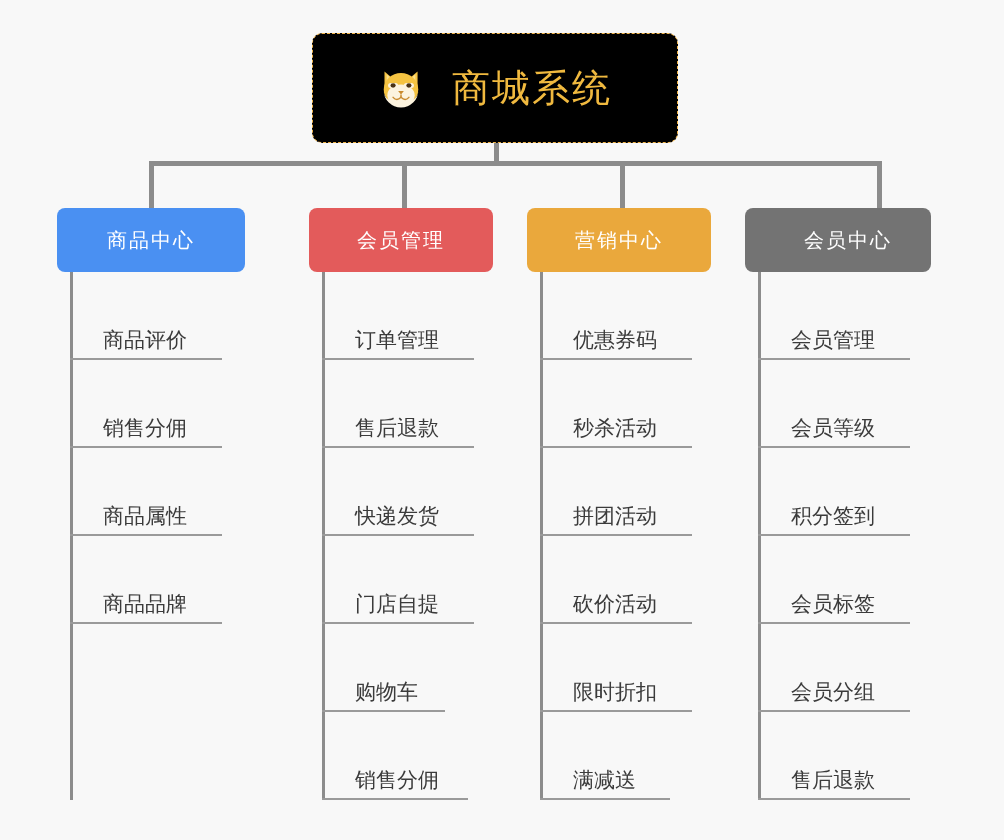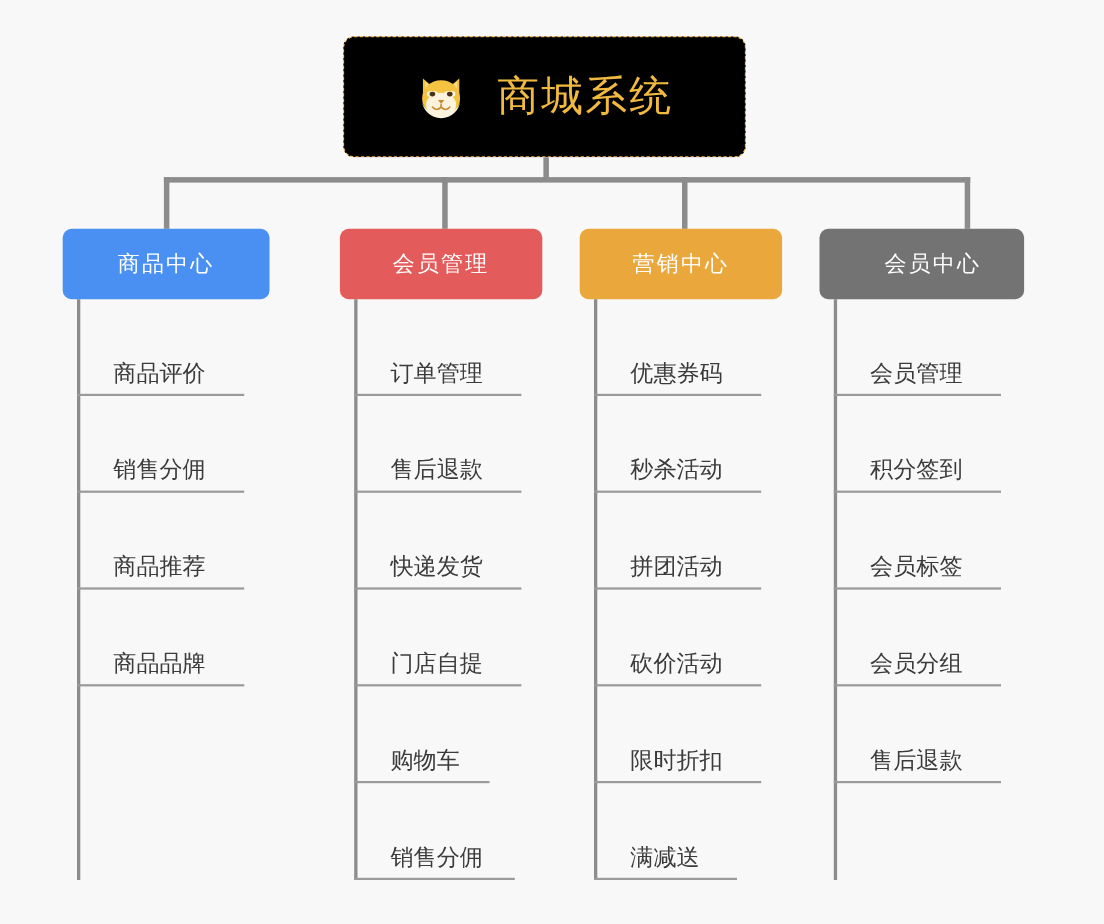--- a/index.html
+++ b/index.html
@@ -142,21 +142,21 @@
           <div class="spine" style="height: 528px;"></div>
           <div class="leaf">
             <div class="leaf-label">商品评价</div>
             <div class="leaf-rule" style="width: 152px;"></div>
           </div>
           <div class="leaf">
             <div class="leaf-label">销售分佣</div>
             <div class="leaf-rule" style="width: 152px;"></div>
           </div>
           <div class="leaf">
-            <div class="leaf-label">商品推荐</div>
+            <div class="leaf-label">商品属性</div>
             <div class="leaf-rule" style="width: 152px;"></div>
           </div>
           <div class="leaf">
             <div class="leaf-label">商品品牌</div>
             <div class="leaf-rule" style="width: 152px;"></div>
           </div>
         </div>
       </div>
       <div class="column" style="left: 309px; width: 184px;">
         <div class="head" style="background: rgb(227, 91, 91);">
@@ -226,20 +226,24 @@
         <div class="head" style="background: #737373; padding-left: 20px;">
           <span>会员中心</span>
         </div>
         <div class="branch">
           <div class="spine" style="height: 528px;"></div>
           <div class="leaf">
             <div class="leaf-label">会员管理</div>
             <div class="leaf-rule" style="width: 152px;"></div>
           </div>
           <div class="leaf">
+            <div class="leaf-label">会员等级</div>
+            <div class="leaf-rule" style="width: 152px;"></div>
+          </div>
+          <div class="leaf">
             <div class="leaf-label">积分签到</div>
             <div class="leaf-rule" style="width: 152px;"></div>
           </div>
           <div class="leaf">
             <div class="leaf-label">会员标签</div>
             <div class="leaf-rule" style="width: 152px;"></div>
           </div>
           <div class="leaf">
             <div class="leaf-label">会员分组</div>
             <div class="leaf-rule" style="width: 152px;"></div>

